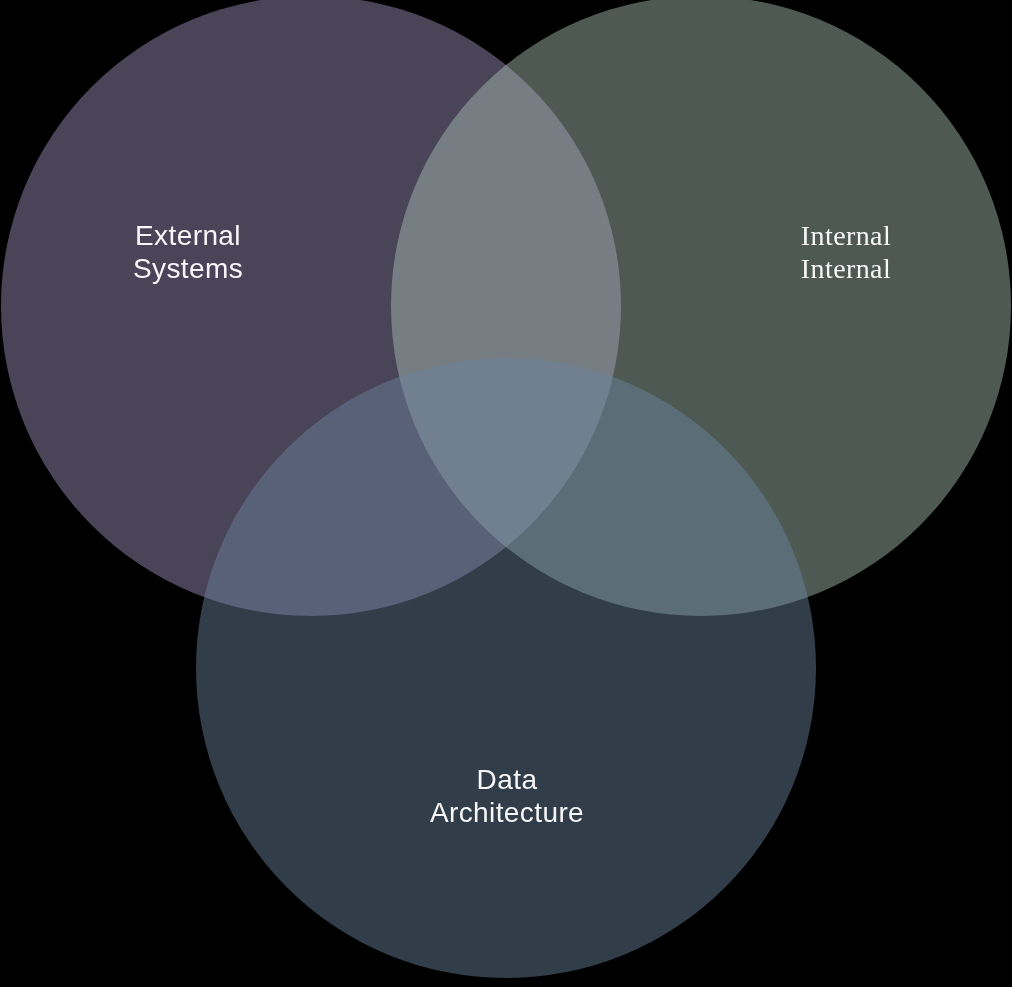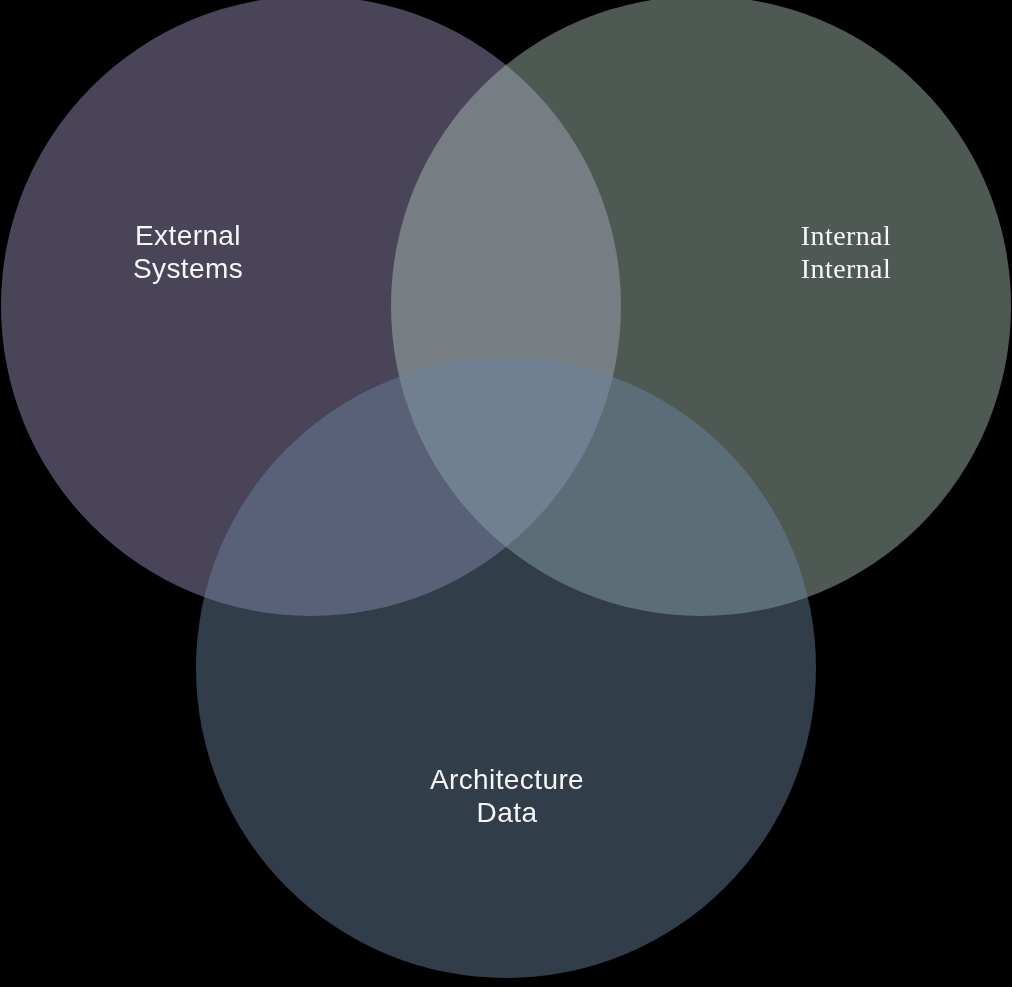--- a/index.html
+++ b/index.html
@@ -57,17 +57,17 @@
     <div>External</div>
     <div>Systems</div>
   </div>
 
   <div class="label l-internal" style="color: rgb(247, 246, 248);">
     <div>Internal</div>
     <div>Internal</div>
   </div>
 
   <div class="label l-data" style="color: rgb(247, 246, 248);">
+    <div>Data</div>
     <div>Architecture</div>
-    <div>Data</div>
   </div>
 
 </div>
 
 </body></html>

